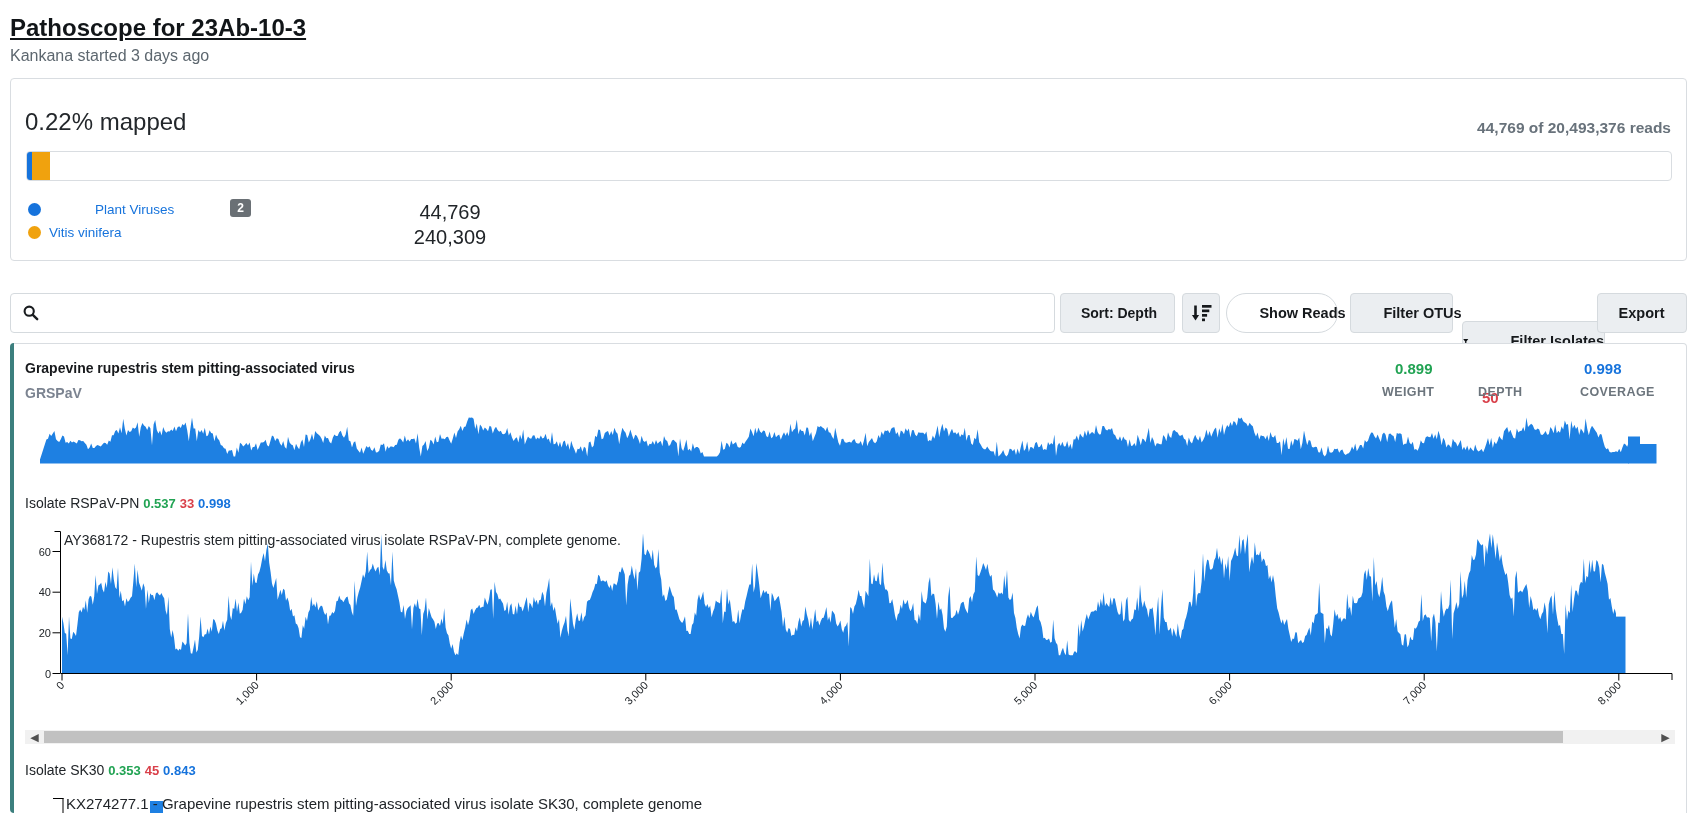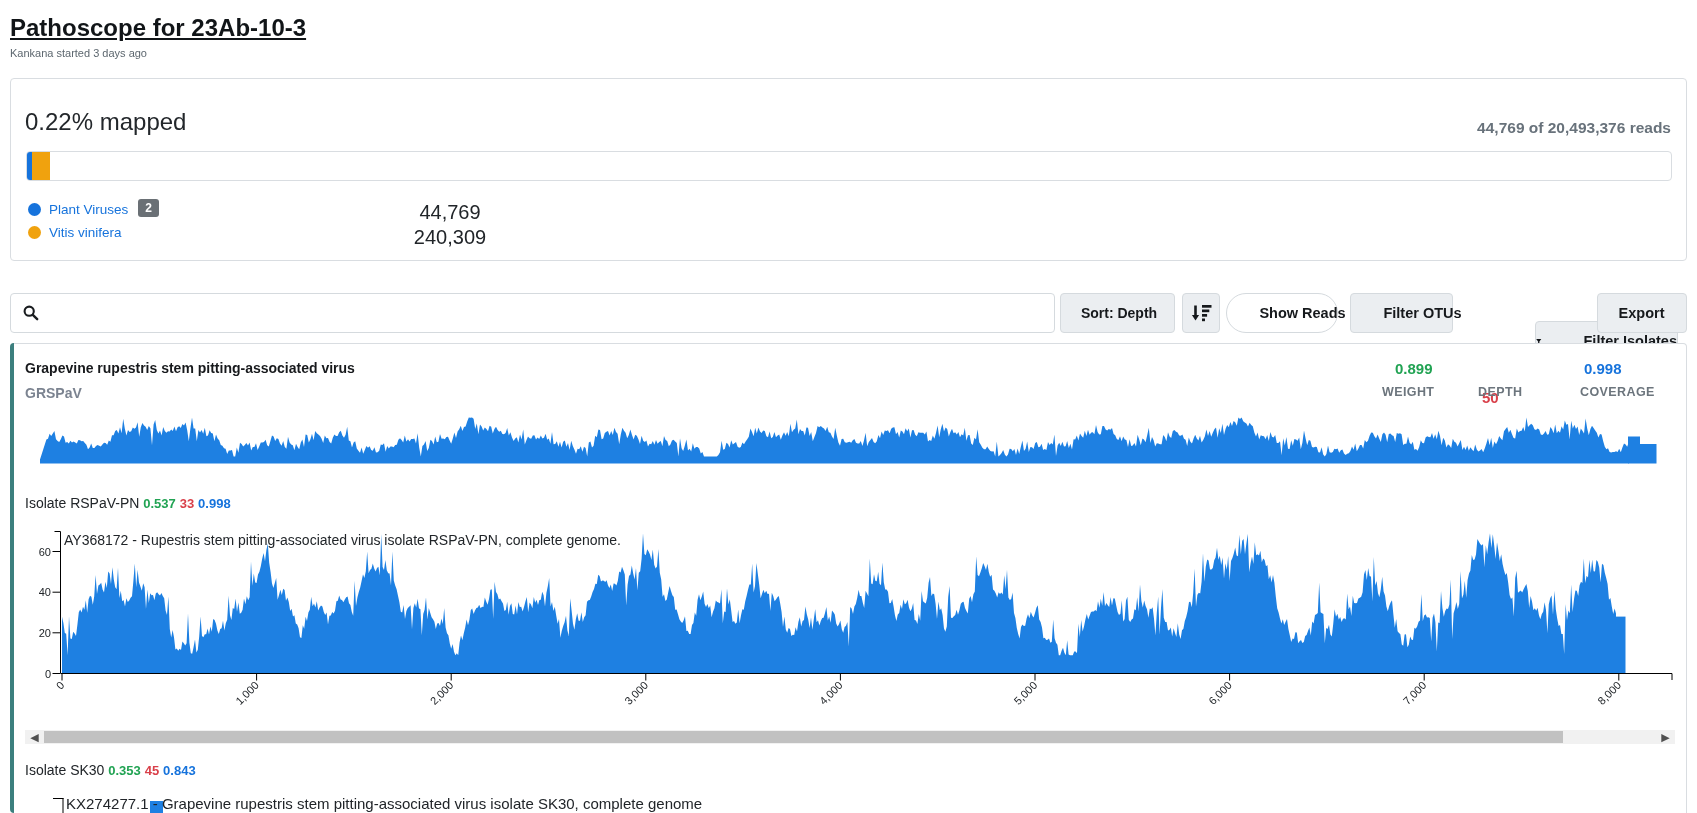--- a/index.html
+++ b/index.html
@@ -1,20 +1,20 @@
 <!DOCTYPE html>
 <html><head>
 <meta charset="utf-8">
 <style>
   * { margin:0; padding:0; box-sizing:border-box; }
   html,body { width:1697px; height:813px; background:#fff; overflow:hidden; }
   body { font-family:"Liberation Sans", sans-serif; color:#212529; position:relative; }
   .abs { position:absolute; }
   .h1 { left:10px; top:14px; font-size:24px; font-weight:700; color:#111518; letter-spacing:0px;text-decoration:underline; }
-  .sub { left:10px; top:47px; font-size:11px; color:#5d676f; }
+  .sub { left:10px; top:47px; font-size:16px; color:#5d676f; }
   .card { left:10px; top:78px; width:1677px; height:183px; border:1px solid #d9dde1; border-radius:4px; background:#fff; }
   .mapped { left:25px; top:108px; font-size:24px; color:#23272b; }
   .reads { right:26px; top:119px; font-size:15.5px; font-weight:700; color:#68727b; }
   .pbar { left:26px; top:151px; width:1646px; height:30px; border:1px solid #d9dde1; border-radius:4px; background:#fff; overflow:hidden; display:flex; }
   .pseg1 { width:5px; background:#1673dc; }
   .pseg2 { width:18px; background:#f0a20e; }
   .lrow { left:28px; font-size:13.5px; display:flex; align-items:center; }
   .dot { width:13px; height:13px; border-radius:50%; display:inline-block; margin-right:8px; }
   .llink { color:#1673dc; }
   .badge2 { display:inline-block; background:#6a7075; color:#fff; font-size:12px; font-weight:700; border-radius:3px; padding:2px 7px; margin-left:10px; position:relative; top:-1px; }
@@ -42,21 +42,21 @@
 <div class="abs h1">Pathoscope for 23Ab-10-3</div>
 <div class="abs sub">Kankana started 3 days ago</div>
 
 <div class="abs card"></div>
 <div class="abs mapped">0.22% mapped</div>
 <div class="abs reads">44,769 of 20,493,376 reads</div>
 <div class="abs pbar">
     <div class="pseg1"></div>
     <div class="pseg2"></div>
   </div>
-<div class="abs lrow" style="top:200px;">
+<div class="abs lrow" style="top:200px;gap:46px;">
     <span class="dot" style="background:#1673dc;"></span>
     <span class="llink">Plant Viruses</span>
     <span class="badge2">2</span>
   </div>
 <div class="abs lval" style="top:201px;">44,769</div>
 <div class="abs lrow" style="top:225px;">
     <span class="dot" style="background:#f0a20e;"></span>
     <span class="llink">Vitis vinifera</span>
   </div>
 <div class="abs lval" style="top:226px;">240,309</div>
@@ -94,21 +94,21 @@
     <path d="M4 5 L11 5 L13.2 15 L1.8 15 Z" fill="#101316"></path>
   </svg>
   Show Reads
 </div>
 <div class="abs btn" style="left:1350px; width:103px;">
   <svg width="15" height="15" viewBox="0 0 15 15" style="margin-right:8px;">
     <path d="M0.5 0.8 L14.5 0.8 L9.2 7.3 L9.2 12.8 L5.8 14.6 L5.8 7.3 Z" fill="#101316"></path>
   </svg>
   Filter OTUs
 </div>
-<div class="abs btn" style="left:1535px; width:143px;margin-top:28px;">
+<div class="abs btn" style="left:1462px; width:143px;margin-top:28px;">
   <svg width="15" height="15" viewBox="0 0 15 15" style="margin-right:8px;">
     <path d="M0.5 0.8 L14.5 0.8 L9.2 7.3 L9.2 12.8 L5.8 14.6 L5.8 7.3 Z" fill="#101316"></path>
   </svg>
   Filter Isolates
 </div>
 <div class="abs btn" style="left:1597px; width:90px;">
   <svg width="13" height="16" viewBox="0 0 13 16" style="margin-right:6px;">
     <path d="M1 0 L8.2 0 L8.2 4.3 L12 4.3 L12 16 L1 16 Z" fill="#101316"></path>
     <path d="M9.2 0 L12 3.3 L9.2 3.3 Z" fill="#101316"></path>
     <path d="M6.5 6.5 L6.5 10.6 M4.5 9 L6.5 11.2 L8.5 9" stroke="#fff" stroke-width="1.4" fill="none"></path>

